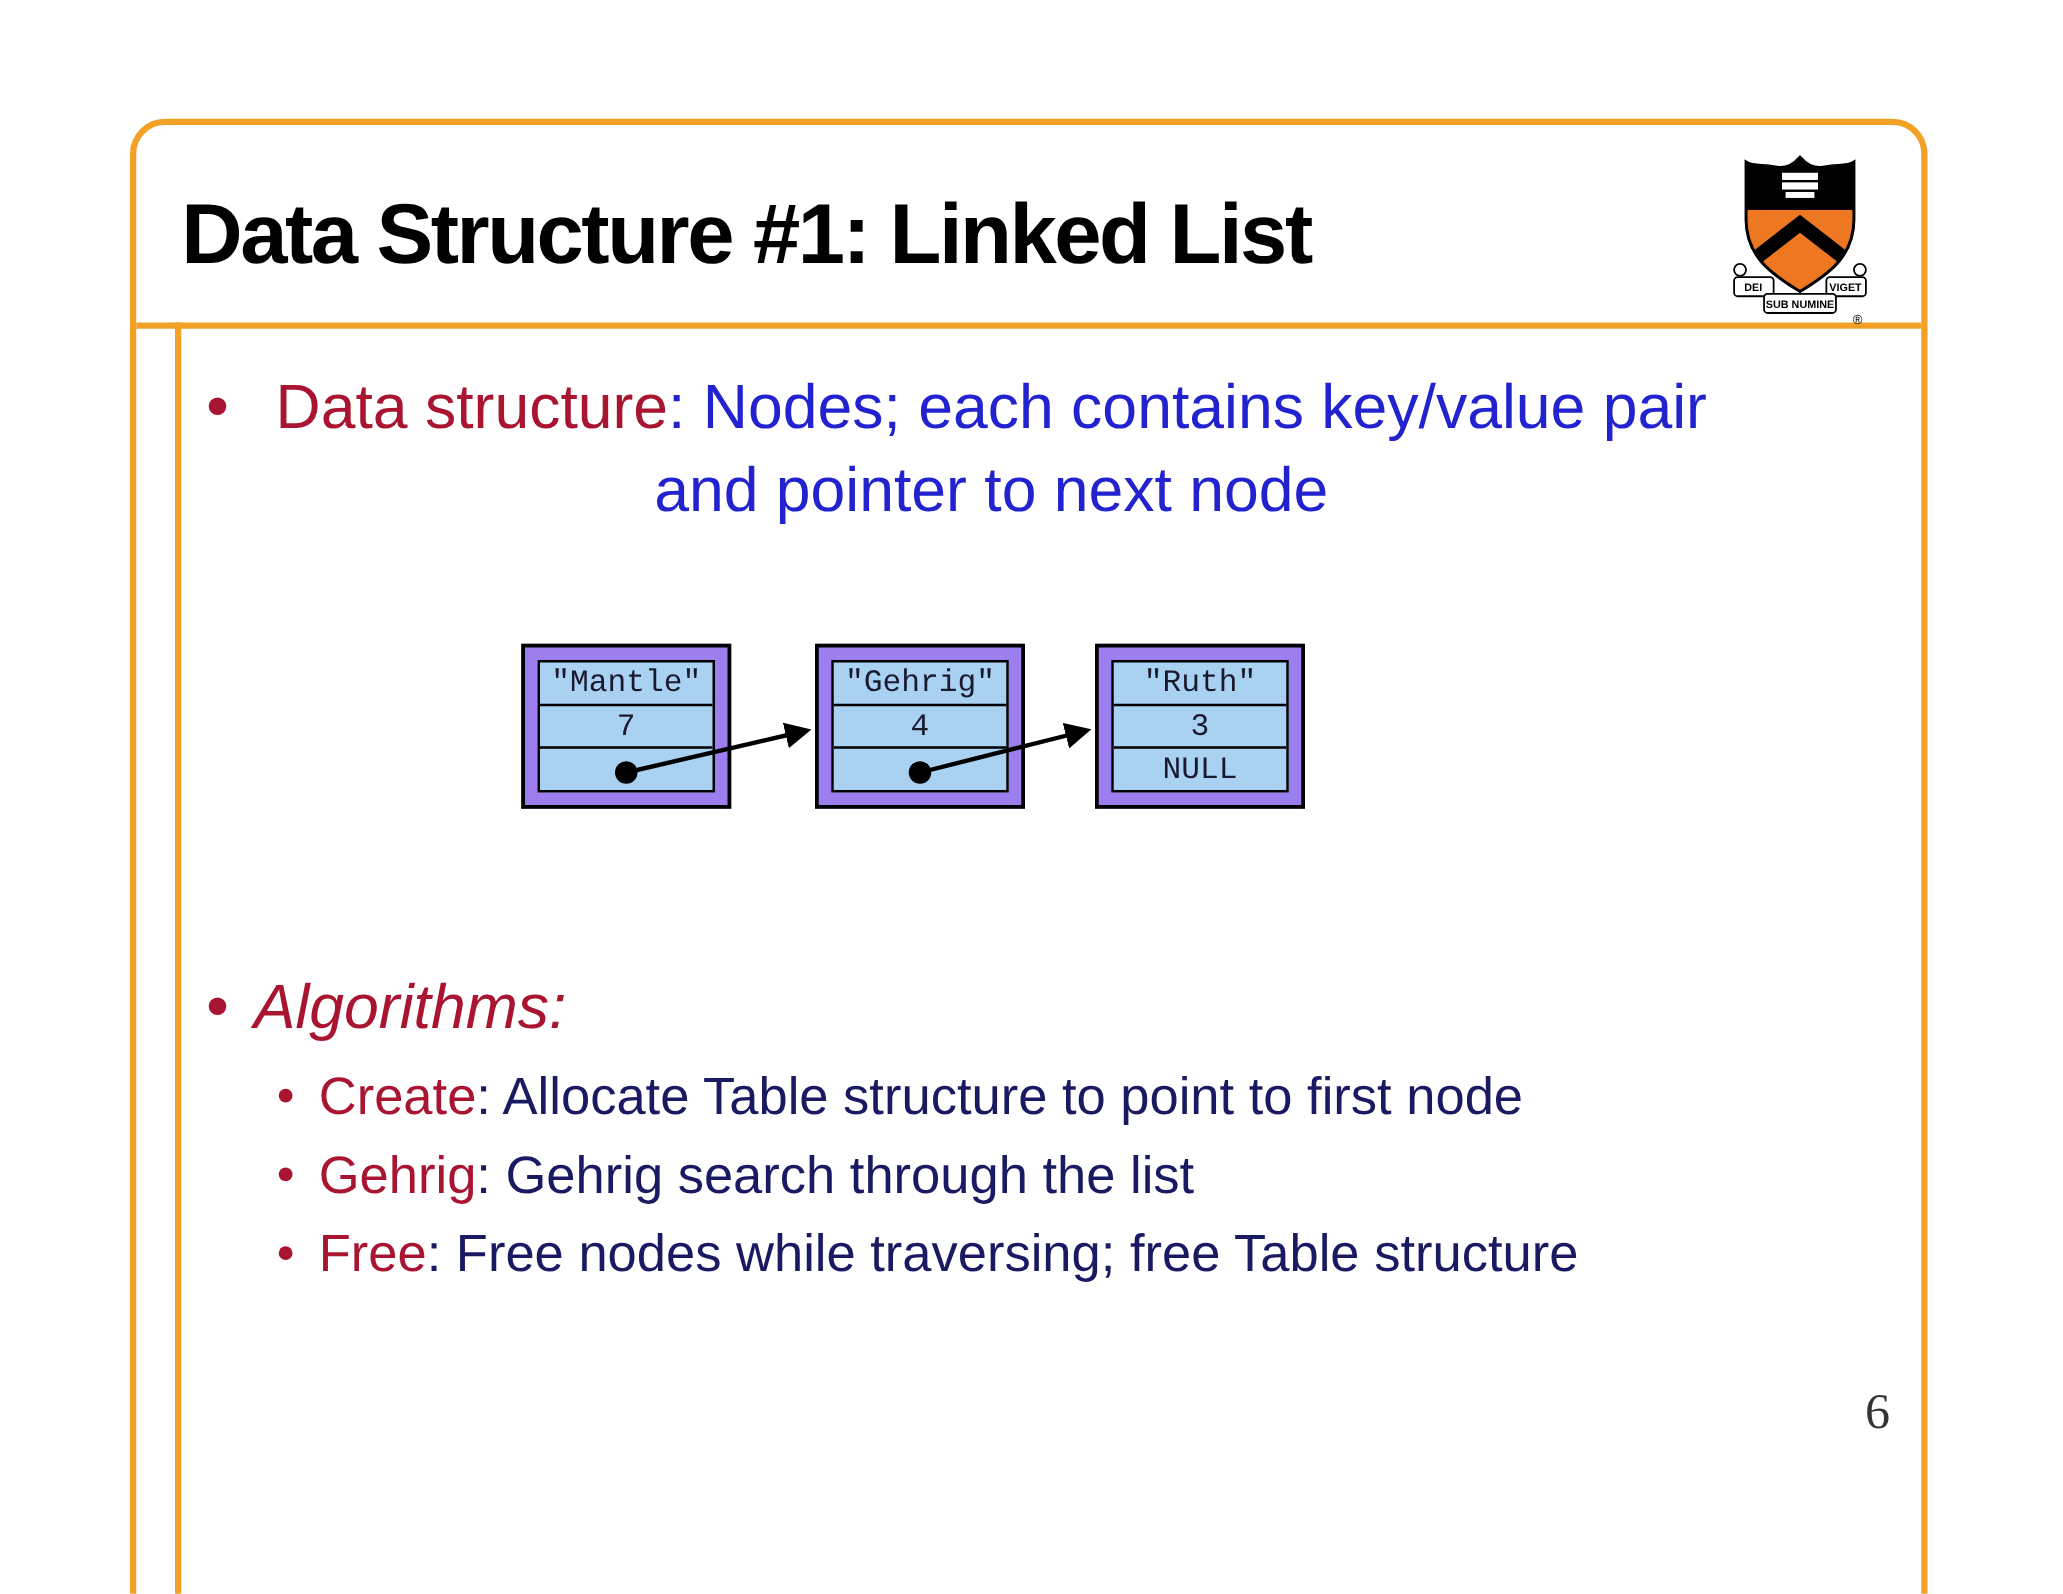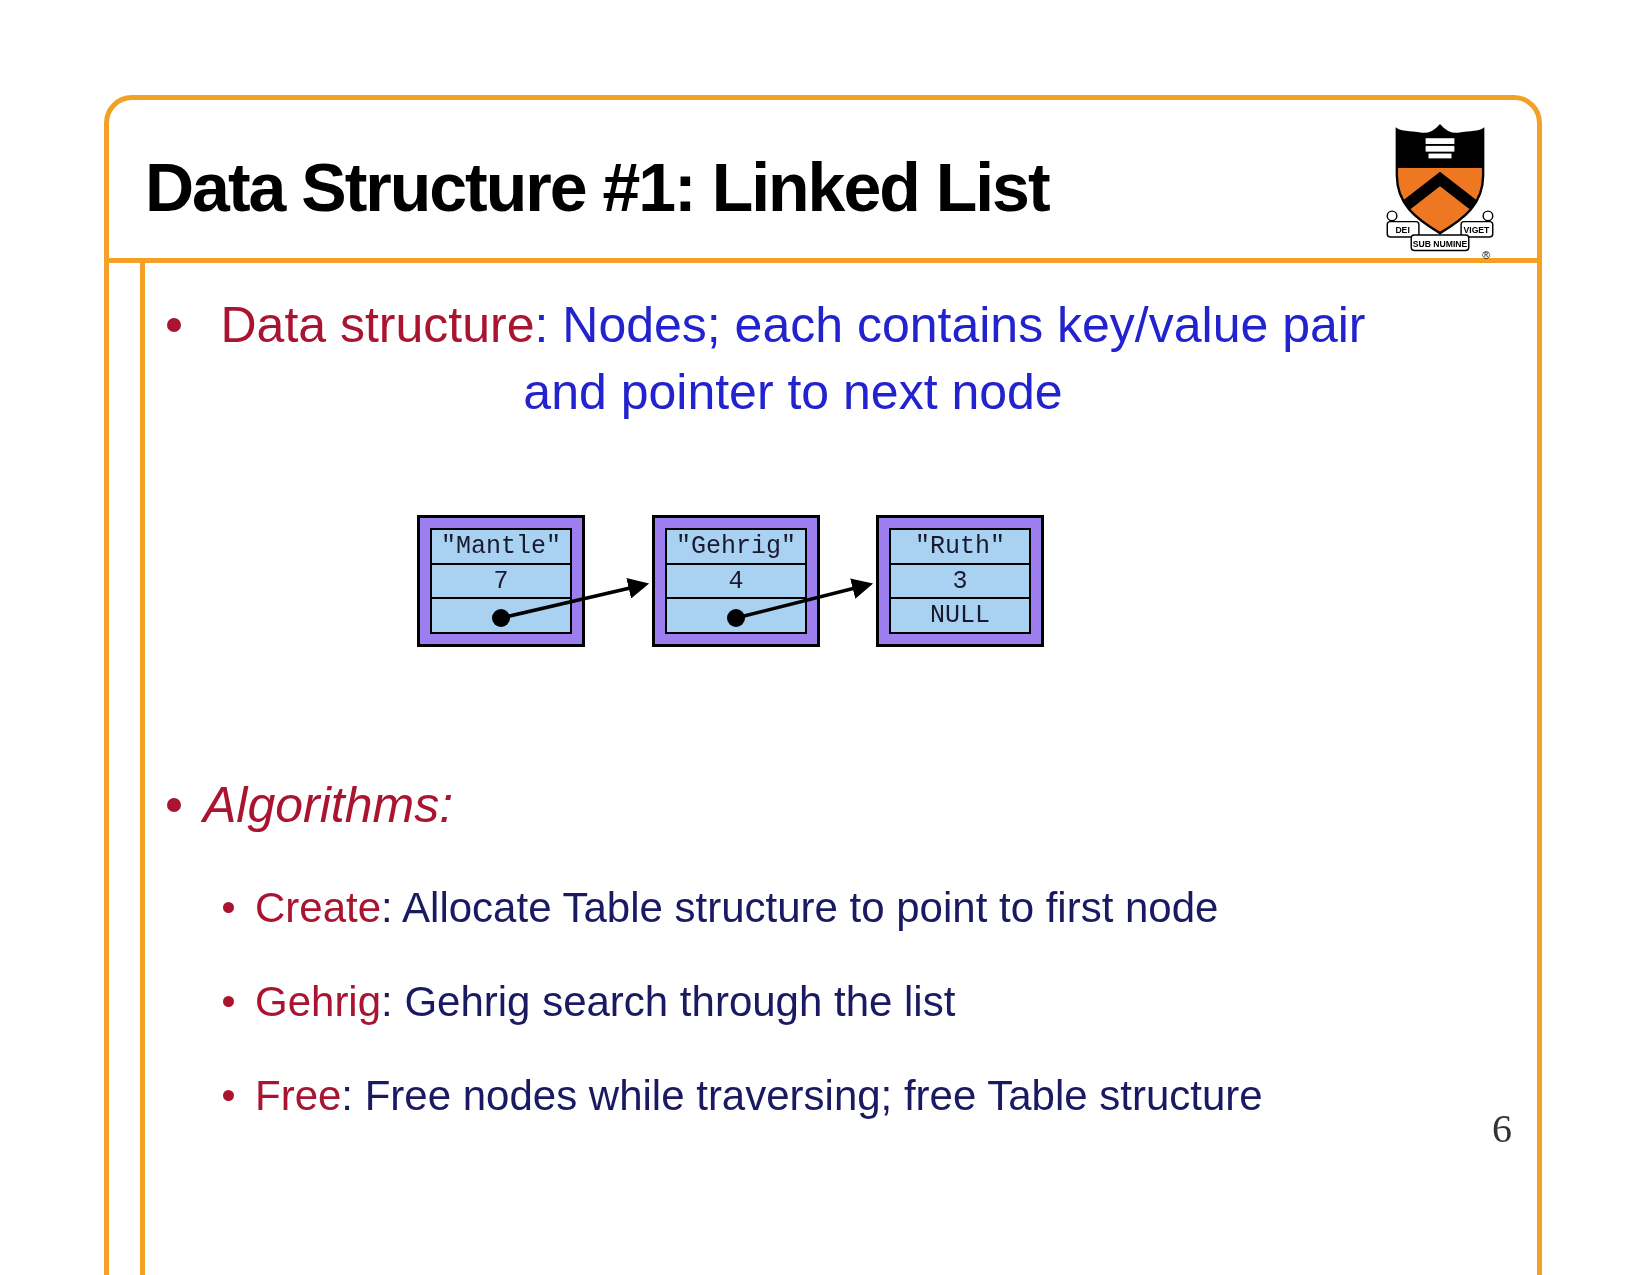--- a/index.html
+++ b/index.html
@@ -33,21 +33,21 @@
     position:absolute;left:2px;top:26px;width:14px;height:14px;border-radius:50%;
     background:#A91431;
   }
   .lead-red{color:#A91431;}
   .rest-blue{color:#2222CE;}
   .rest-navy{color:#1A1A63;}
   .b1{top:192px;text-align:center;}
   .b2{top:672px;font-style:italic;}
 
   .sublist{position:absolute;left:112px;top:745px;width:1290px;font-size:42px;}
-  .subitem{position:relative;line-height:63px;padding-left:34px;white-space:nowrap;margin-top:31px;}
+  .subitem{position:relative;line-height:63px;padding-left:34px;white-space:nowrap;}
   .subitem .dot{
     position:absolute;left:2px;top:26px;width:11px;height:11px;border-radius:50%;
     background:#A91431;
   }
 
   
   .diagram{position:absolute;left:308px;top:415px;width:632px;height:134px;}
   .node{
     position:absolute;top:0;width:168px;height:132px;box-sizing:border-box;
     background:#9D7EEE;border:3px solid #000;padding:10px;

